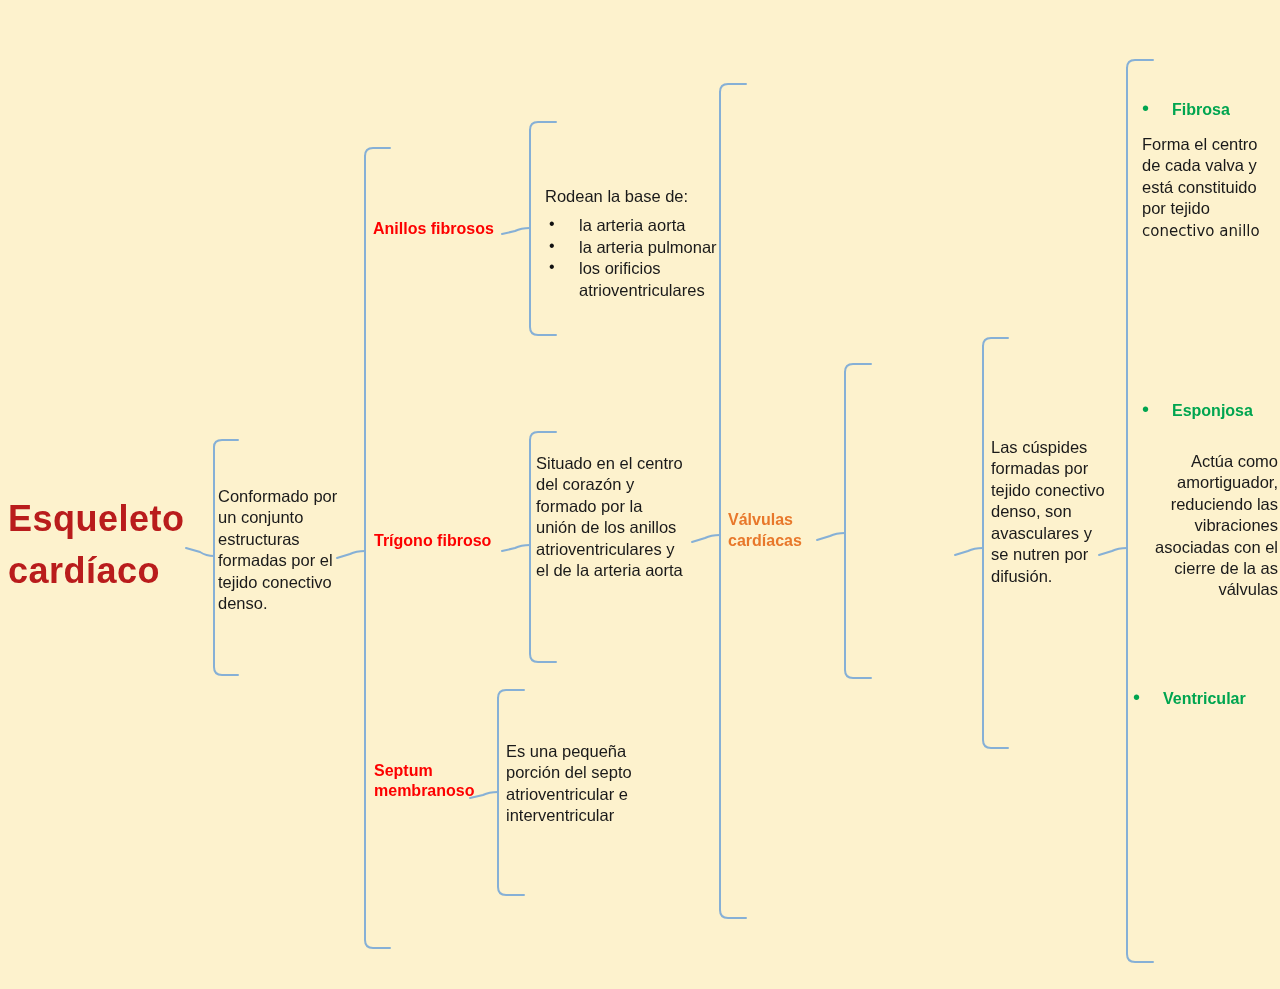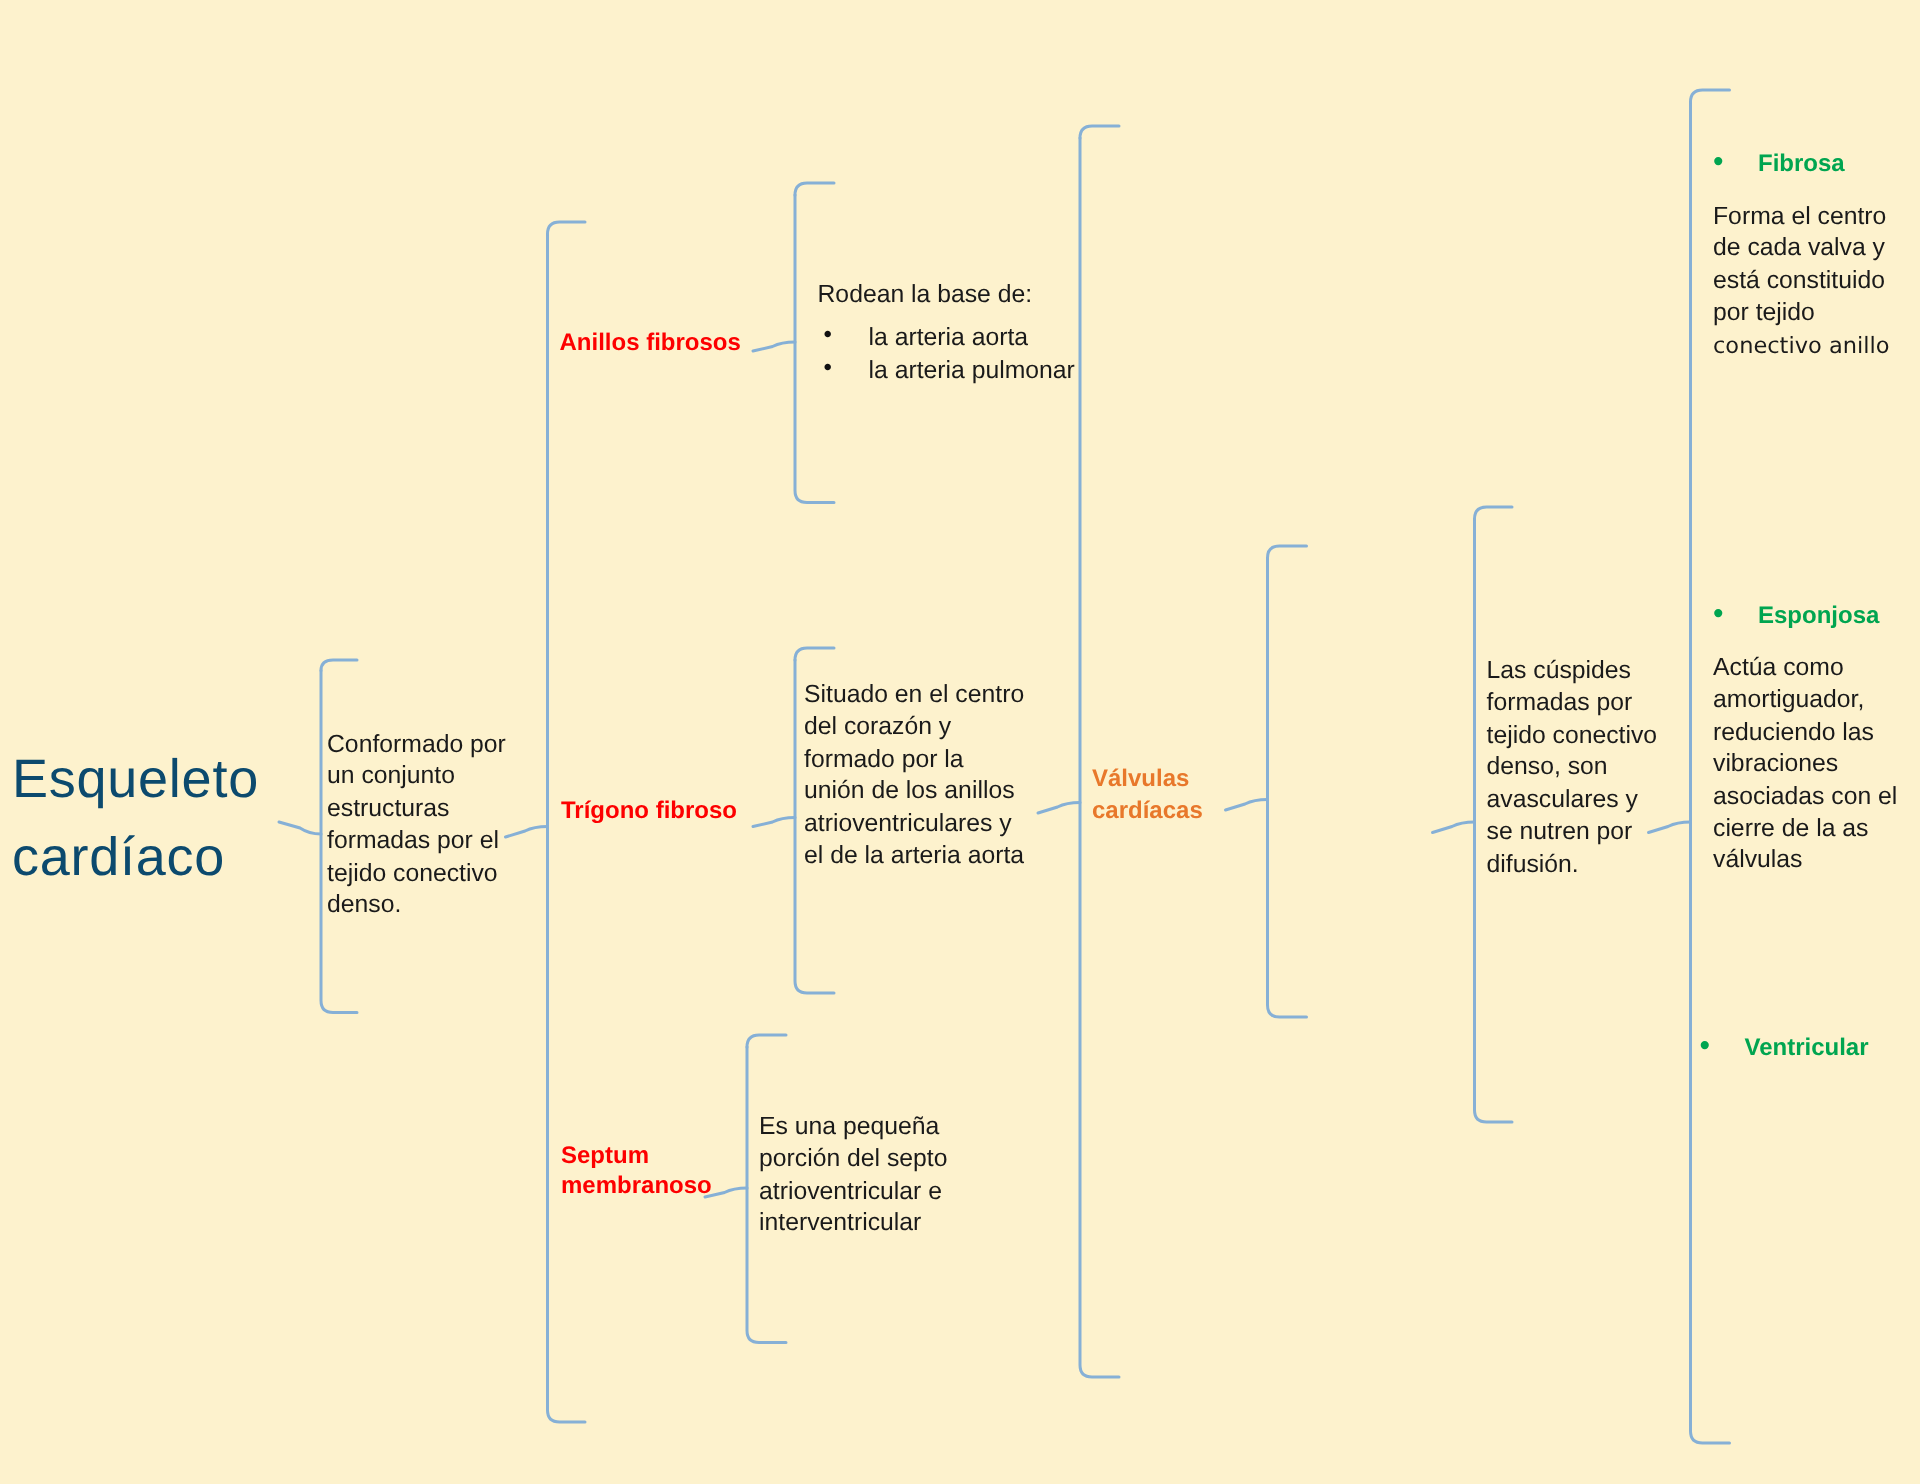--- a/index.html
+++ b/index.html
@@ -24,22 +24,22 @@
     height: 989px;
     pointer-events: none;
   }
   .node {
     position: absolute;
     box-sizing: border-box;
   }
   
   .root-title {
     font-size: 36px;
-    font-weight: normal;
-    color: #0c4a6e;
+    font-weight: bold;
+    color: #b91c1c;
     line-height: 1.45;
     letter-spacing: 0.5px;
     text-align: left;
   }
   
   .body-text {
     font-size: 16.5px;
     color: #1a1a1a;
     line-height: 1.30;
     font-family: "Liberation Sans", sans-serif;
@@ -157,20 +157,21 @@
 
   <div class="node body-text" style="left:218px; top:486px; width:132px;">Conformado por un conjunto estructuras formadas por el tejido conectivo denso.</div>
 
   <div class="node label-red" style="left:373px; top:219px; width:145px;">Anillos fibrosos</div>
 
   <div class="node" style="left:545px; top:186px; width:180px;">
     <div class="body-text">Rodean la base de:</div>
     <ul class="bullets">
       <li>la arteria aorta</li>
       <li>la arteria pulmonar</li>
+      <li>los orificios atrioventriculares</li>
     </ul>
   </div>
 
   <div class="node label-red" style="left:374px; top:531px; width:145px;">Trígono fibroso</div>
 
   <div class="node body-text" style="left:536px; top:453px; width:148px;">Situado en el centro del corazón y formado por la unión de los anillos atrioventriculares y el de la arteria aorta</div>
 
   <div class="node label-red" style="left:374px; top:761px; width:125px;">
     <div>Septum</div>
     <div>membranoso</div>
@@ -194,21 +195,21 @@
     <div class="body-text" style="margin-top:13px;">
       <span>Forma el centro de cada valva y está constituido por tejido </span><span class="alt-font">conectivo anillo</span>
     </div>
   </div>
 
   <div class="node" style="left:1142px; top:399px; width:136px;">
     <div class="green-head">
       <span class="gbullet">•</span>
       <span class="label-green">Esponjosa</span>
     </div>
-    <div class="body-text" style="margin-top:13px;">Actúa como amortiguador, reduciendo las vibraciones asociadas con el cierre de la as válvulas</div>
+    <div class="body-text" style="margin-top:29px;text-align:right;">Actúa como amortiguador, reduciendo las vibraciones asociadas con el cierre de la as válvulas</div>
   </div>
 
   <div class="node" style="left:1133px; top:687px; width:145px;">
     <div class="green-head">
       <span class="gbullet">•</span>
       <span class="label-green">Ventricular</span>
     </div>
   </div>
 
 </div>

